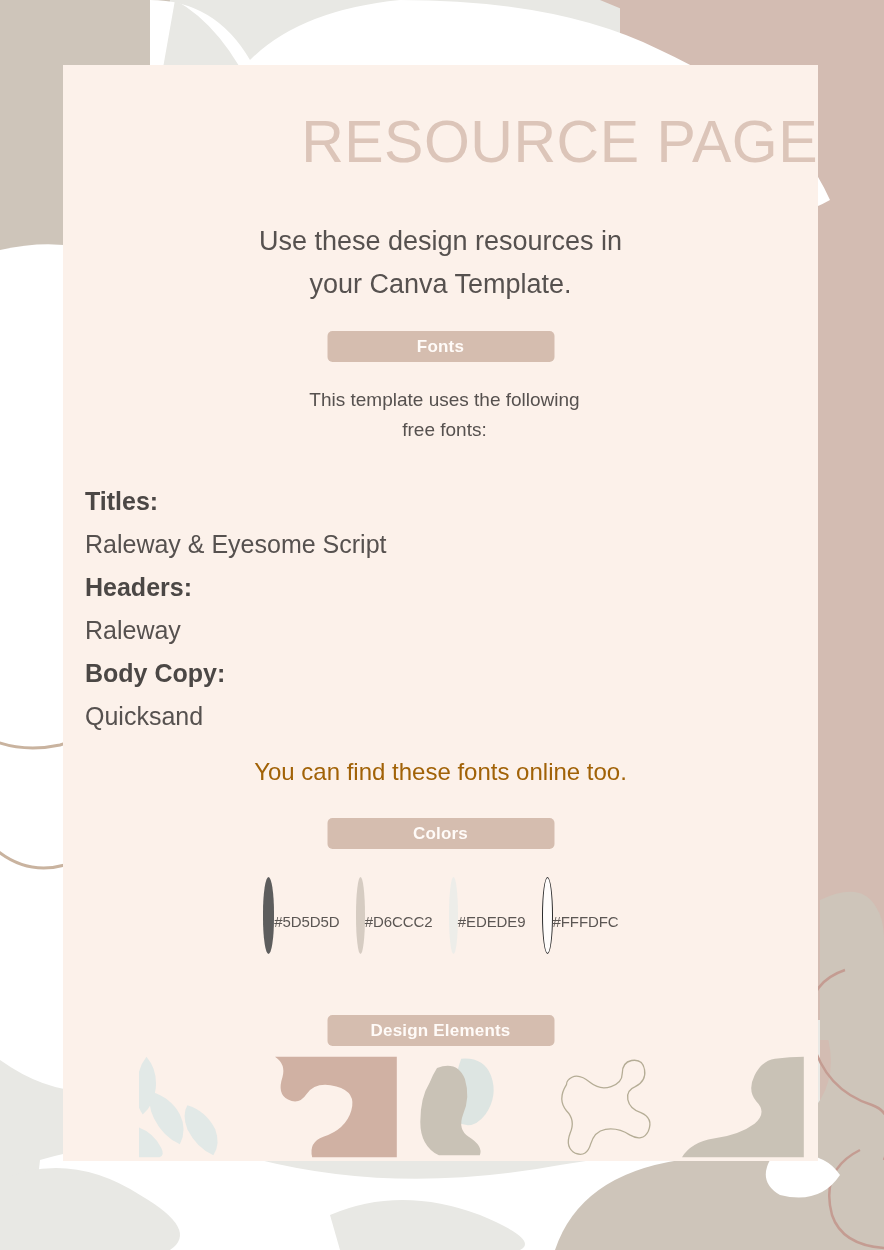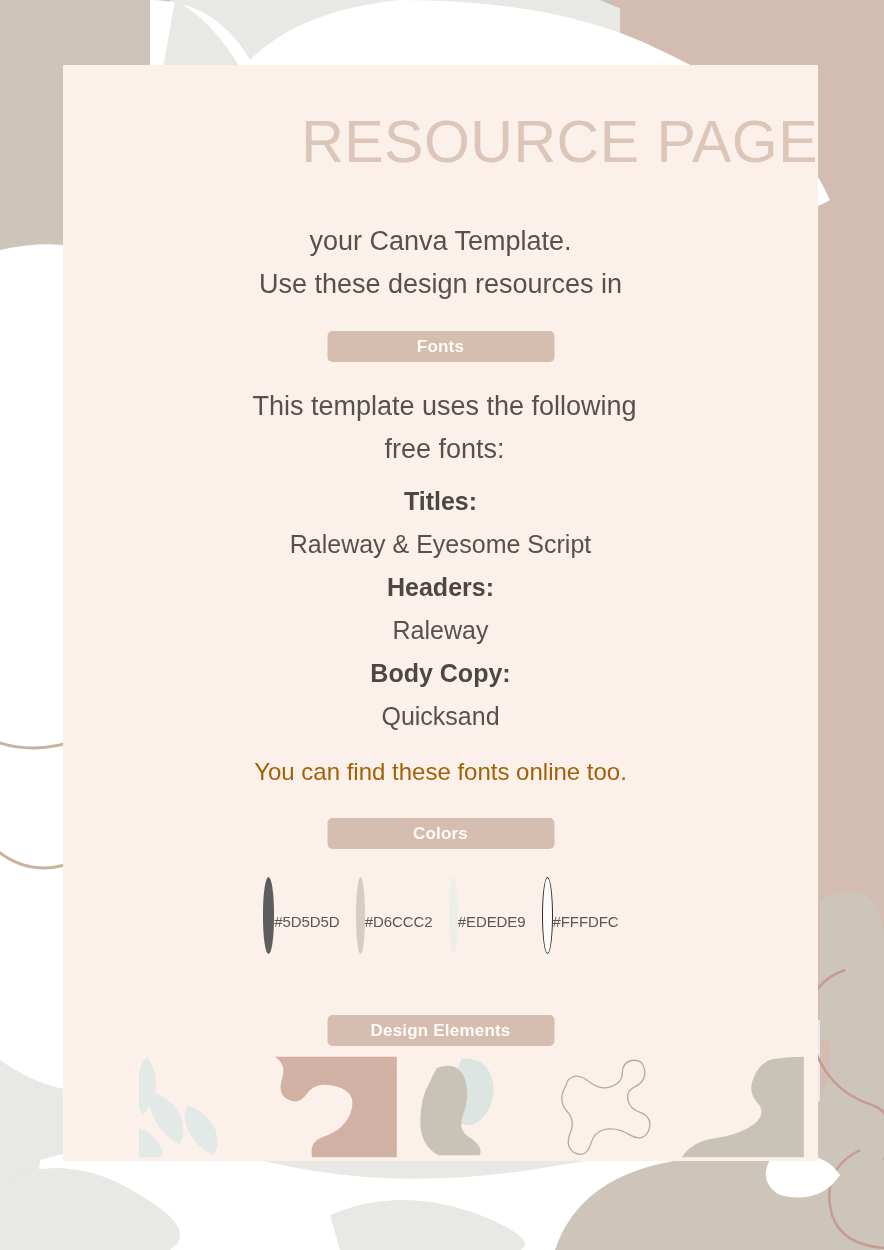--- a/index.html
+++ b/index.html
@@ -91,32 +91,33 @@
   .pill.colors         { top: 753px; width: 227px; }
   .pill.design-elements{ top: 950px; width: 227px; }
 
   
   .fonts-intro {
     position: absolute;
     top: 320px;
     left: 0;
     width: 100%;
     text-align: center;
-    font-size: 27px;
+    font-size: 19px;
     line-height: 1.58;
     color: #56514F;
     padding-left: 8px;
   }
 
   .font-list {
     position: absolute;
     top: 415px;
     left: 0;
     width: 100%;
-    text-align: center;
+    text-align: left;
+    padding-left: 22px;
   }
   .font-label {
     font-size: 25px;
     font-weight: 700;
     color: #4B4745;
     line-height: 1.72;
   }
   .font-value {
     font-size: 25px;
     font-weight: 400;
@@ -220,22 +221,22 @@
   <path fill="#CEC5BA" d="M555,1250 Q580,1175 680,1160 Q790,1145 820,1195 L820,1250 Z"></path>
   <path fill="#FFFFFF" d="M770,1160 Q820,1145 840,1175 Q820,1205 780,1195 Q758,1182 770,1160 Z"></path>
 </svg>
 
 <div id="card">
   <div id="card-inner">
 
     <h1 class="page-title">RESOURCE PAGE</h1>
 
     <div class="intro">
+      <div>Use these design resources in</div>
       <div>your Canva Template.</div>
-      <div>Use these design resources in</div>
     </div>
 
     <div class="pill fonts">Fonts</div>
 
     <div class="fonts-intro">
       <div>This template uses the following</div>
       <div>free fonts:</div>
     </div>
 
     <div class="font-list">

